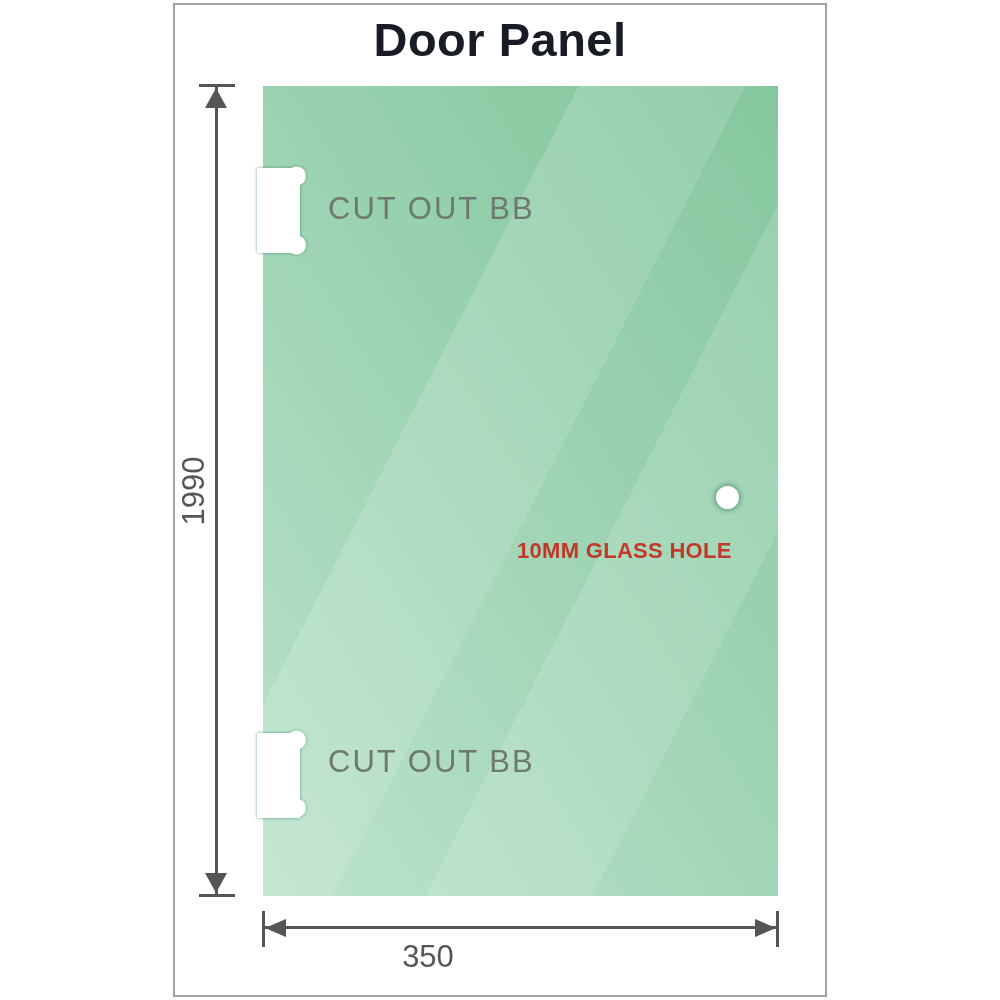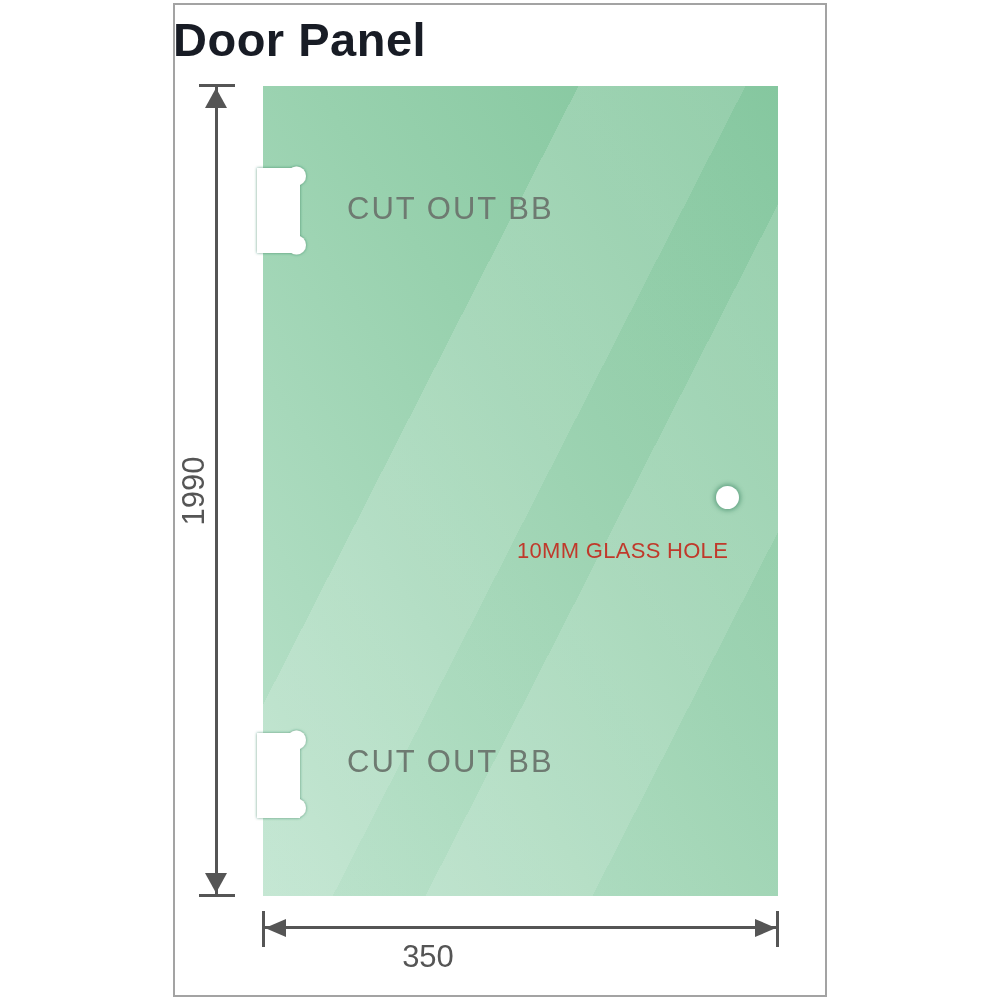--- a/index.html
+++ b/index.html
@@ -6,52 +6,52 @@
   .canvas{
     position:relative;width:1000px;height:1000px;background:#fff;overflow:hidden;
     font-family:"Liberation Sans",sans-serif;
   }
   .frame{
     position:absolute;left:173px;top:3px;width:654px;height:994px;
     border:2px solid var(--frame-border,#a3a3a3);box-sizing:border-box;background:#fff;
   }
   .title{
     position:absolute;left:173px;top:12px;width:654px;margin:0;
-    text-align:left;font-size:47px;font-weight:bold;letter-spacing:.5px;
+    text-align:center;font-size:47px;font-weight:bold;letter-spacing:.5px;
     color:var(--title-color,#181c25);
   }
   .glass{
     position:absolute;left:263px;top:86px;width:515px;height:810px;
     background:
       linear-gradient(117deg,
         rgba(255,255,255,0) 0%, rgba(255,255,255,0) 34%,
         rgba(255,255,255,.16) 34%, rgba(255,255,255,.16) 52%,
         rgba(255,255,255,.05) 52%, rgba(255,255,255,.05) 62%,
         rgba(255,255,255,.18) 62%, rgba(255,255,255,.18) 80%,
         rgba(255,255,255,.07) 80%, rgba(255,255,255,.07) 100%),
       linear-gradient(to bottom left,
         var(--glass-dark,#7fc49a) 0%,
         var(--glass-mid,#98d1ae) 45%,
         var(--glass-light,#bae2cb) 100%);
   }
   .cutout{position:absolute;left:263px;width:52px;height:104px;overflow:visible;}
   .cutout.top{top:158px;}
   .cutout.bottom{top:723px;}
   .cutout-label{
-    position:absolute;left:347px;font-size:31px;letter-spacing:2px;
+    position:absolute;left:328px;font-size:31px;letter-spacing:2px;
     color:var(--cutout-label,#6e7a71);white-space:nowrap;
   }
   .cutout-label.top{top:191px;}
   .cutout-label.bottom{top:744px;}
   .hole{
     position:absolute;left:716px;top:486px;width:23px;height:23px;border-radius:50%;
     background:#fff;box-shadow:0 0 4px 2px rgba(46,122,87,.5);
   }
   .hole-label{
-    position:absolute;left:517px;top:538px;font-size:22px;font-weight:400;
+    position:absolute;left:517px;top:538px;font-size:22px;font-weight:700;
     letter-spacing:.3px;color:var(--hole-label,#c0392b);white-space:nowrap;
   }
   
   .dim{position:absolute;background:var(--dimension-line,#555);}
   .vdim-line{left:215px;top:87px;width:3px;height:808px;}
   .vdim-cap{left:199px;width:36px;height:3px;}
   .vdim-cap.top{top:84px;}
   .vdim-cap.bottom{top:894px;}
   .hdim-line{left:264px;top:926px;width:513px;height:3px;}
   .hdim-tick{top:911px;width:3px;height:36px;}

